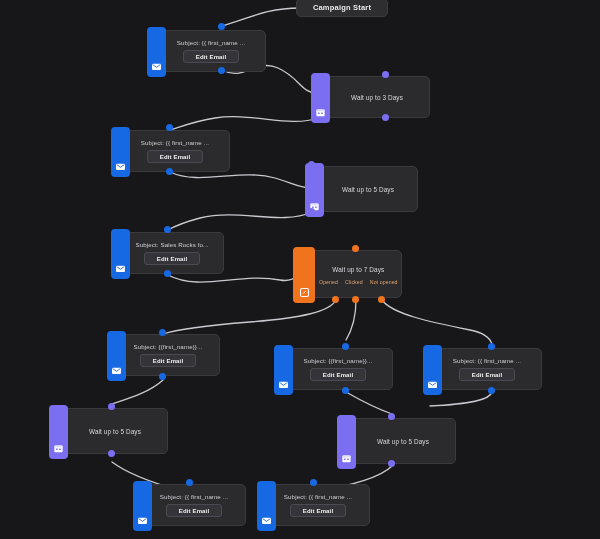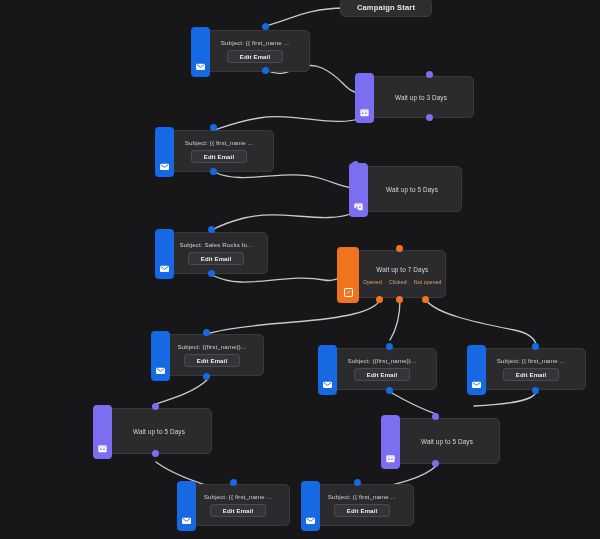--- a/index.html
+++ b/index.html
@@ -2,21 +2,21 @@
 <html><head>
 <meta charset="utf-8">
 <style>
   html,body{margin:0;padding:0;}
   body{
     width:600px;height:539px;overflow:hidden;
     background:#171719;
     font-family:"Liberation Sans","DejaVu Sans",sans-serif;
     position:relative;
   }
-  #canvas{position:absolute;inset:0;margin-left:44px;}
+  #canvas{position:absolute;inset:0;}
   #edges{position:absolute;left:0;top:0;width:600px;height:539px;pointer-events:none;}
 
   .node{position:absolute;box-sizing:border-box;border-radius:5px;}
 
   
   .start{
     background:#2e2e31;border:1px solid #3c3c40;border-radius:5px;
     display:flex;align-items:center;justify-content:center;
     color:#e9e9ec;font-size:7.5px;font-weight:bold;letter-spacing:.2px;
   }

